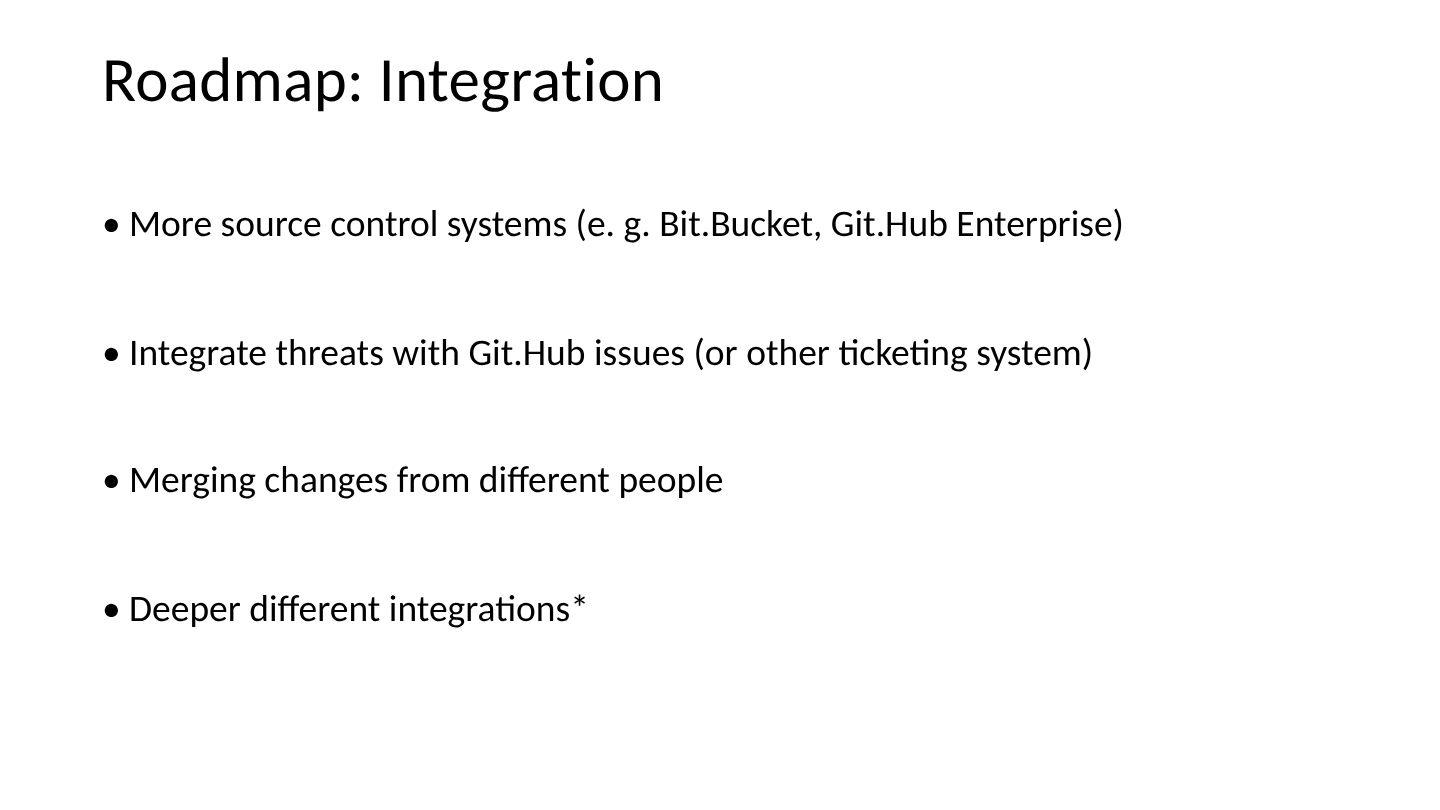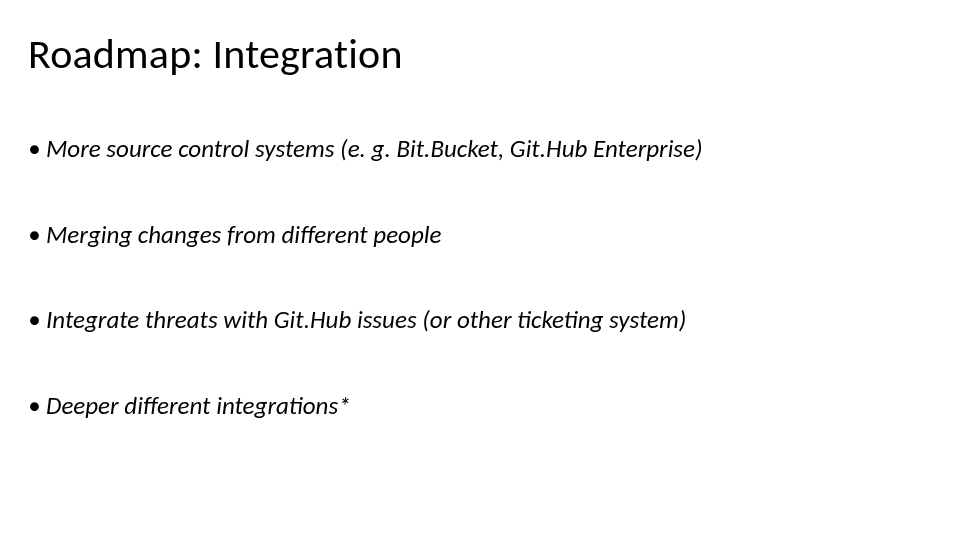--- a/index.html
+++ b/index.html
@@ -9,51 +9,50 @@
     }
     body {
       width: 960px;
       height: 540px;
       background: #ffffff;
       font-family: Calibri, "Segoe UI", Arial, sans-serif;
       color: #000000;
       overflow: hidden;
     }
     .slide {
-      padding: 28px 58px 0 28px;
+      padding: 28px 58px 0 68px;
     }
     .title {
       font-size: 42px;
       font-weight: 400;
       letter-spacing: 0.2px;
       margin-bottom: 54px;
     }
     .bullets {
       list-style: none;
     }
     .bullets li {
       font-size: 25px;
       line-height: 1.3;
       margin-bottom: 53px;
       position: relative;
       padding-left: 18px;
-      font-style: italic;
     }
     .bullets li::before {
       content: "•";
       position: absolute;
       left: 0;
       top: 0;
       font-size: 25px;
     }
   </style>
 </head>
 <body>
 
 <div class="slide">
   <h1 class="title">Roadmap: Integration</h1>
   <ul class="bullets">
     <li>More source control systems (e. g. Bit.Bucket, Git.Hub Enterprise)</li>
+    <li>Integrate threats with Git.Hub issues (or other ticketing system)</li>
     <li>Merging changes from different people</li>
-    <li>Integrate threats with Git.Hub issues (or other ticketing system)</li>
     <li>Deeper different integrations*</li>
   </ul>
 </div>
 
 </body></html>

